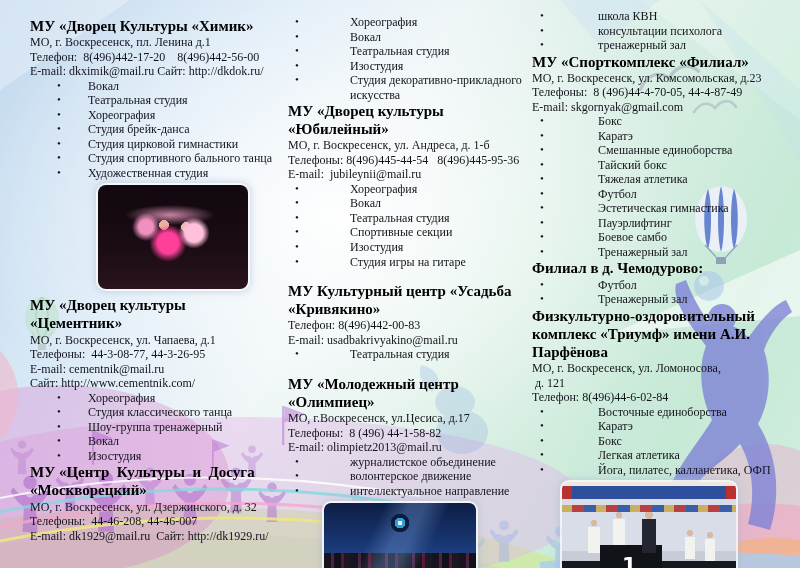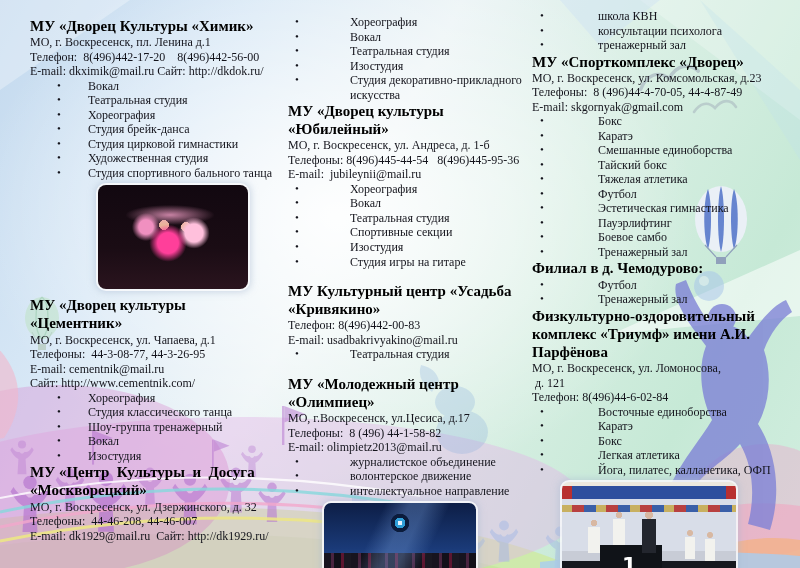--- a/index.html
+++ b/index.html
@@ -183,22 +183,22 @@
 <div class="panel panel--1">
     <div class="item item--title">МУ «Дворец Культуры «Химик»</div>
     <div class="item item--line">МО, г. Воскресенск, пл. Ленина д.1</div>
     <div class="item item--line">Телефон:  8(496)442-17-20    8(496)442-56-00</div>
     <div class="item item--line">E-mail: dkximik@mail.ru Сайт: http://dkdok.ru/</div>
     <div class="item item--bullet">Вокал</div>
     <div class="item item--bullet">Театральная студия</div>
     <div class="item item--bullet">Хореография</div>
     <div class="item item--bullet">Студия брейк-данса</div>
     <div class="item item--bullet">Студия цирковой гимнастики</div>
+    <div class="item item--bullet">Студия спортивного бального танца</div>
     <div class="item item--bullet">Художественная студия</div>
-    <div class="item item--bullet">Студия спортивного бального танца</div>
     <div class="photo photo--1"></div>
     <div class="item item--title">МУ «Дворец культуры «Цементник»</div>
     <div class="item item--line">МО, г. Воскресенск, ул. Чапаева, д.1</div>
     <div class="item item--line">Телефоны:  44-3-08-77, 44-3-26-95</div>
     <div class="item item--line">E-mail: cementnik@mail.ru</div>
     <div class="item item--line">Сайт: http://www.cementnik.com/</div>
     <div class="item item--bullet">Хореография</div>
     <div class="item item--bullet">Студия классического танца</div>
     <div class="item item--bullet">Шоу-группа тренажерный</div>
     <div class="item item--bullet">Вокал</div>
@@ -236,21 +236,21 @@
     <div class="item item--line">E-mail: olimpietz2013@mail.ru</div>
     <div class="item item--bullet">журналистское объединение</div>
     <div class="item item--bullet">волонтерское движение</div>
     <div class="item item--bullet">интеллектуальное направление</div>
     <div class="photo photo--2"></div>
   </div>
 <div class="panel panel--3">
     <div class="item item--bullet">школа КВН</div>
     <div class="item item--bullet">консультации психолога</div>
     <div class="item item--bullet">тренажерный зал</div>
-    <div class="item item--title">МУ «Спорткомплекс «Дворец»</div>
+    <div class="item item--title">МУ «Спорткомплекс «Филиал»</div>
     <div class="item item--line">МО, г. Воскресенск, ул. Комсомольская, д.23</div>
     <div class="item item--line">Телефоны:  8 (496)44-4-70-05, 44-4-87-49</div>
     <div class="item item--line">E-mail: skgornyak@gmail.com</div>
     <div class="item item--bullet">Бокс</div>
     <div class="item item--bullet">Каратэ</div>
     <div class="item item--bullet">Смешанные единоборства</div>
     <div class="item item--bullet">Тайский бокс</div>
     <div class="item item--bullet">Тяжелая атлетика</div>
     <div class="item item--bullet">Футбол</div>
     <div class="item item--bullet">Эстетическая гимнастика</div>

